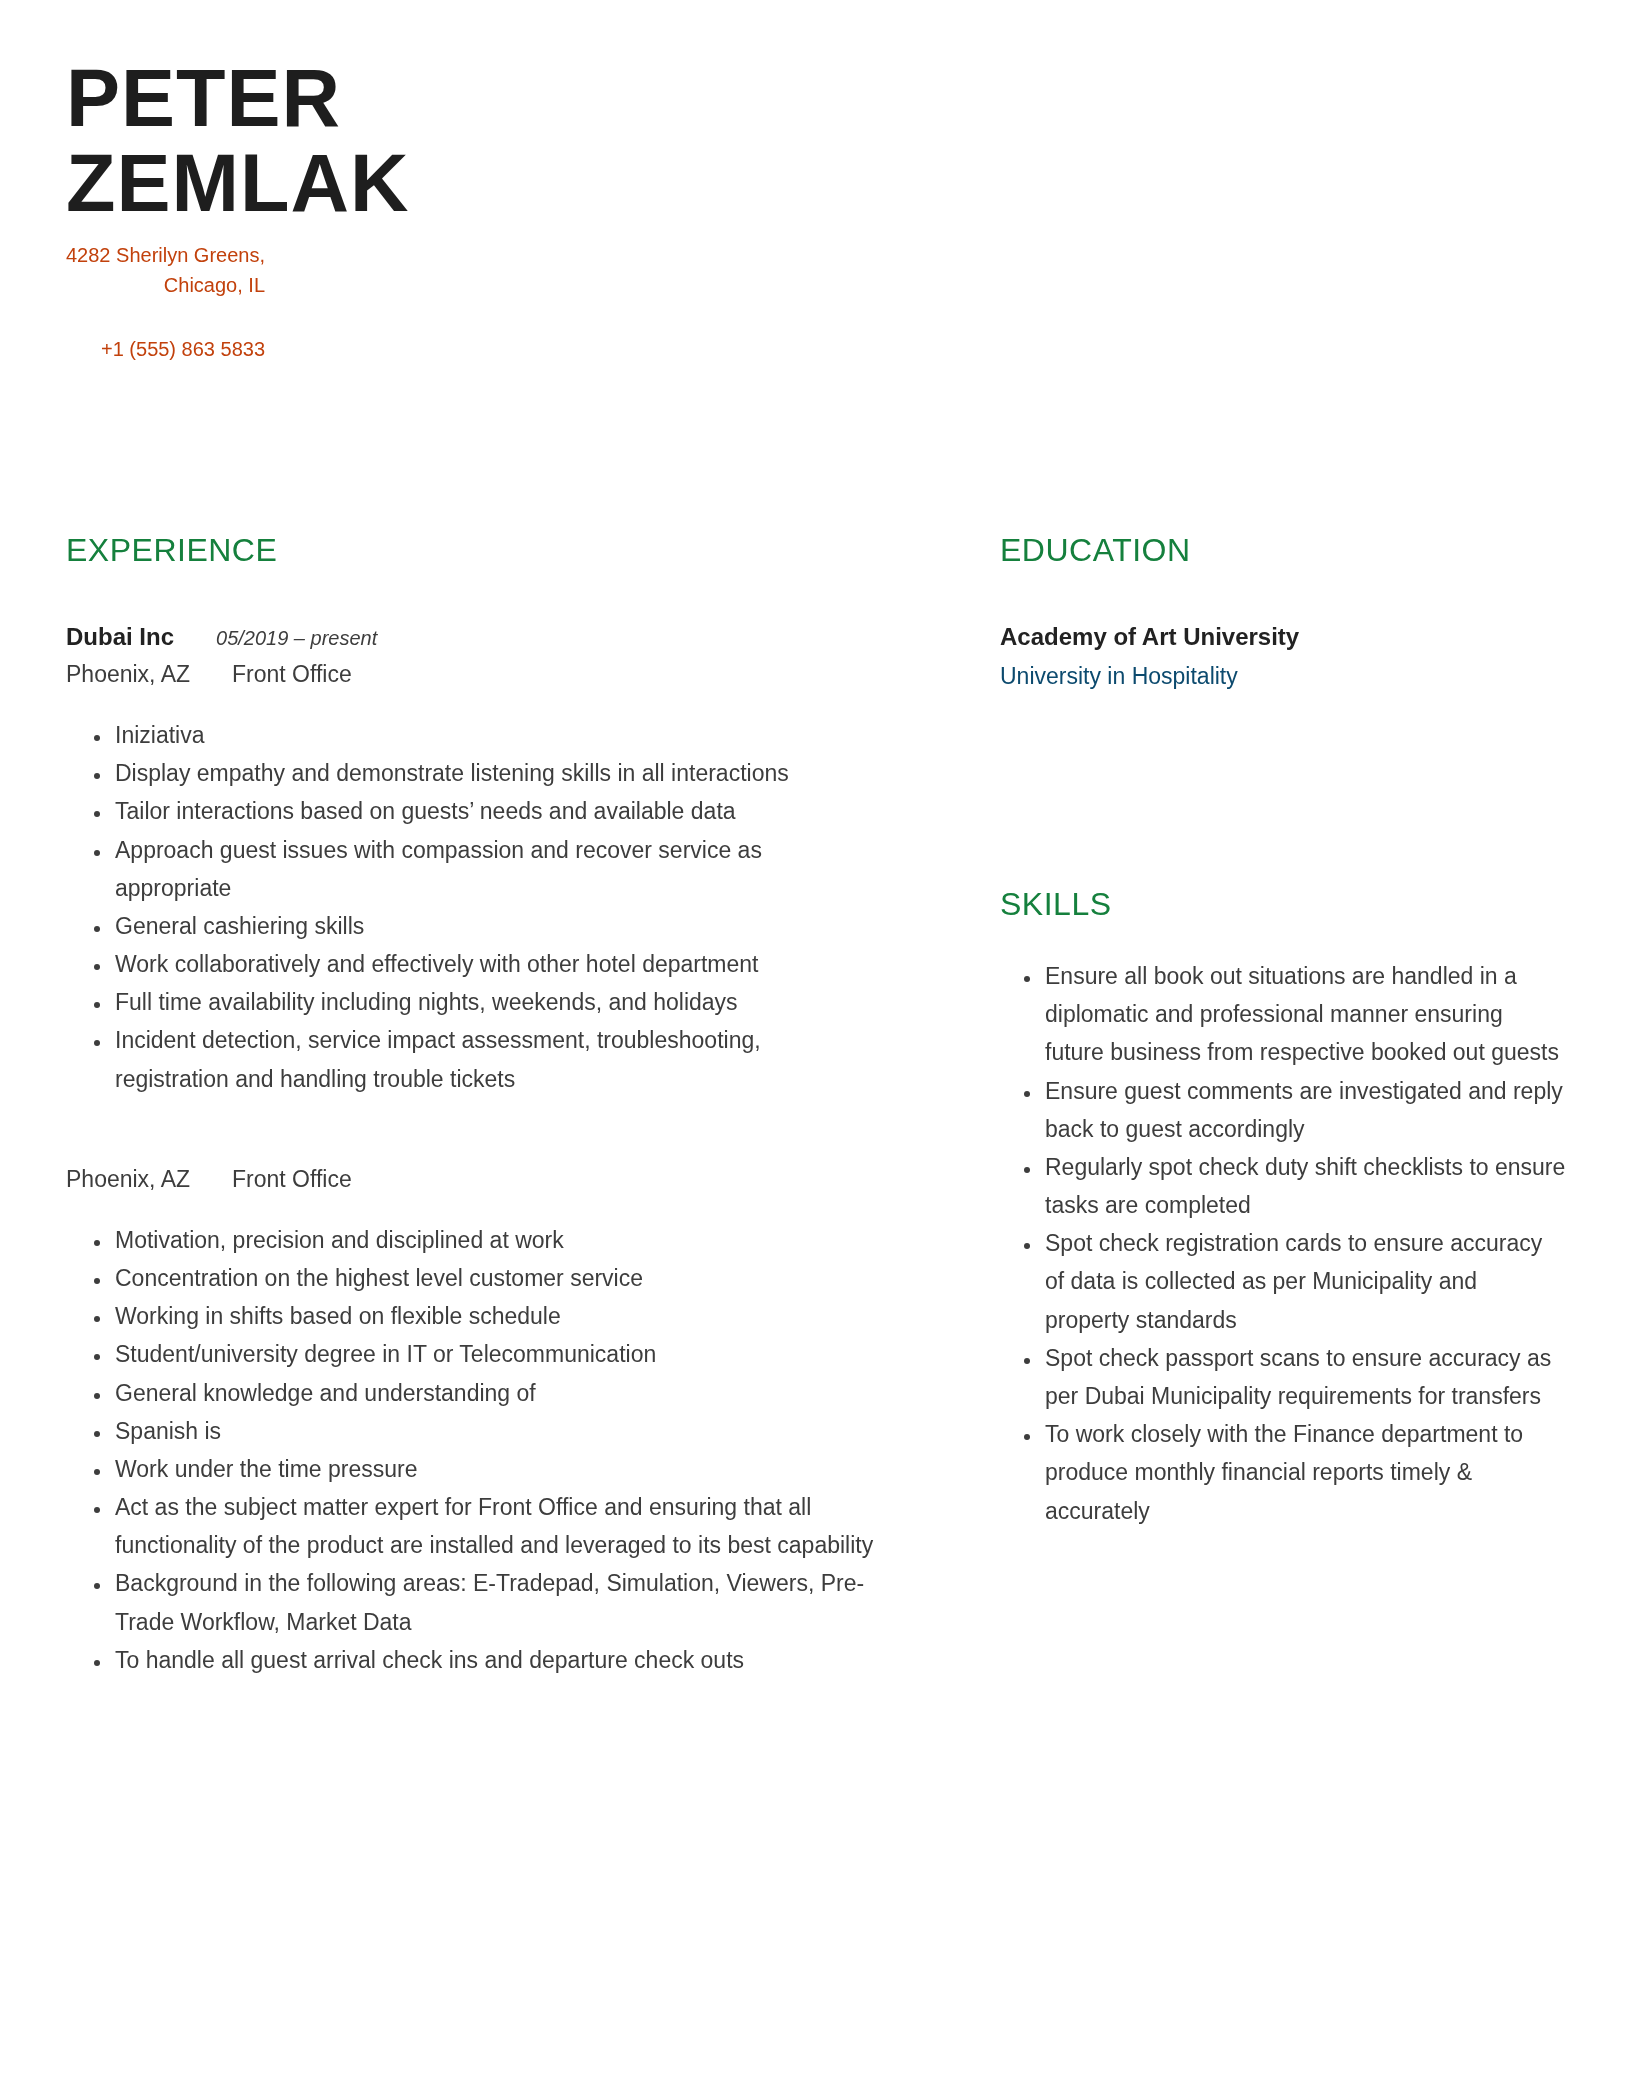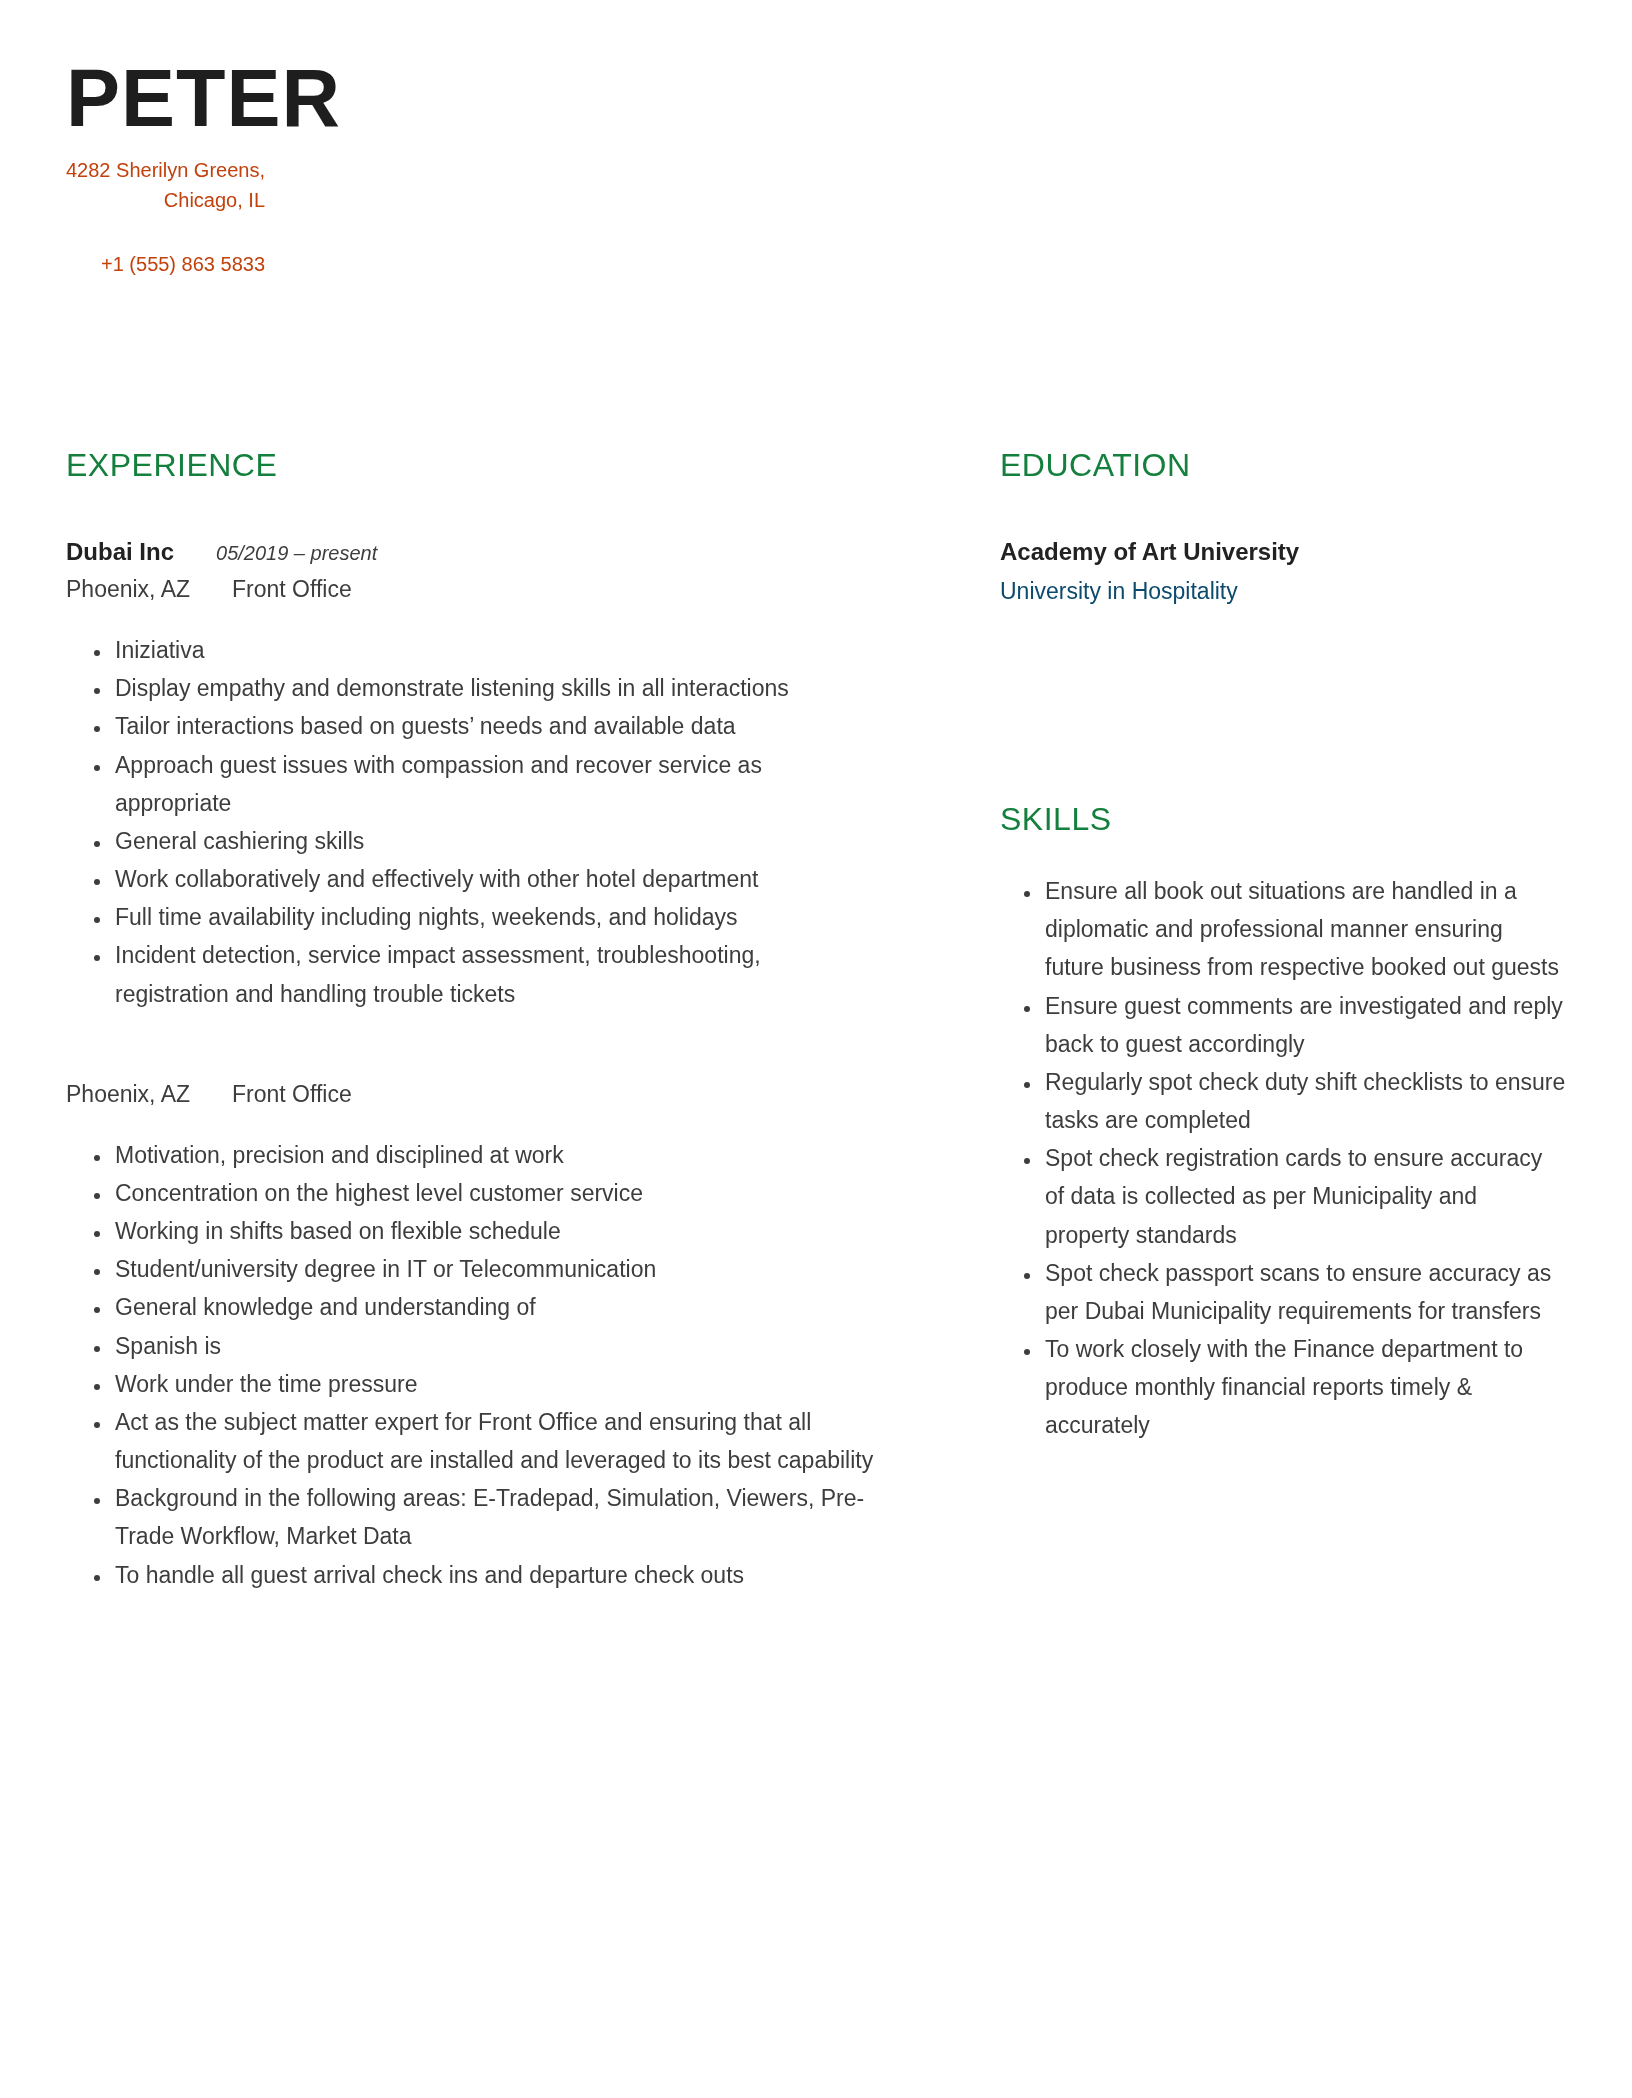--- a/index.html
+++ b/index.html
@@ -74,20 +74,21 @@
   ul.skills-bullets { margin-top: 34px; padding-left: 42px; }
 </style>
 </head>
 <body>
 
 <div class="page">
 
   <header class="header">
     <h1 class="name">
       <span class="name-line">PETER</span>
+      <span class="name-line">ZEMLAK</span>
     </h1>
     <div class="contact">
       <div class="address">
         <div>4282 Sherilyn Greens,</div>
         <div>Chicago, IL</div>
       </div>
       <div class="phone">+1 (555) 863 5833</div>
     </div>
   </header>
 

